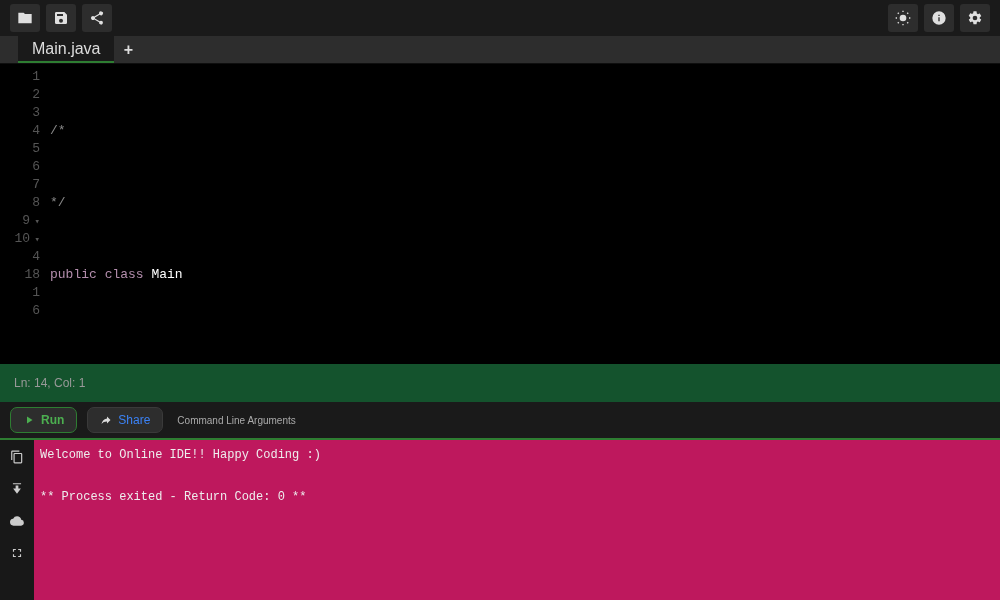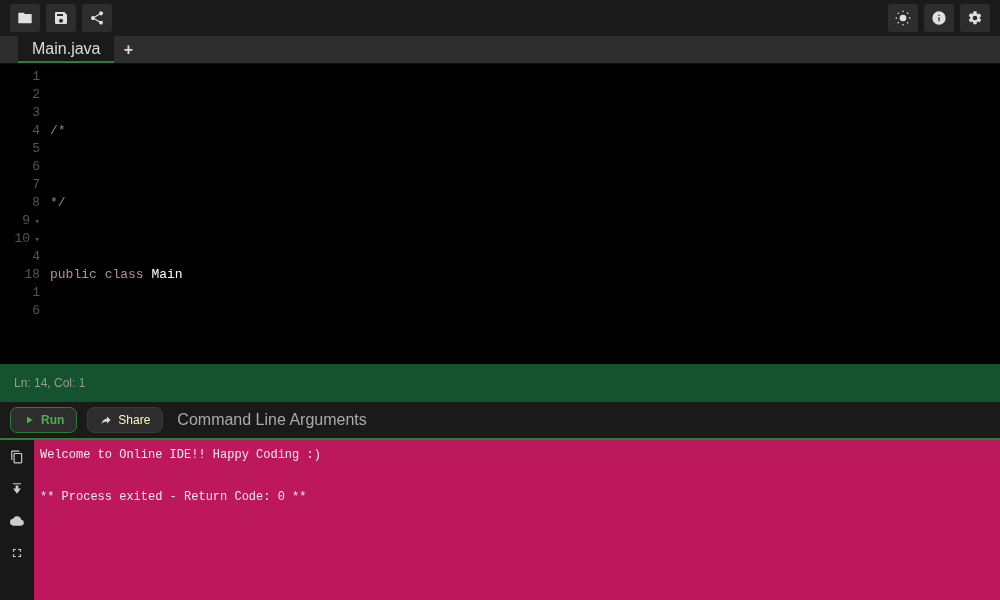--- a/index.html
+++ b/index.html
@@ -118,23 +118,23 @@
     border-radius: 7px;
     font-size: 12px;
     cursor: pointer;
   }
   .btn-run {
     border-color: #2e7d32;
     color: #4caf50;
     font-weight: 600;
   }
   .btn-run svg { fill: #4caf50; width: 12px; height: 12px; }
-  .btn-share { color: #fef9c3; }
+  .btn-share { color: #3b82f6; }
   .btn-share svg { fill: #ddd; width: 12px; height: 12px; }
-  .cli-label { color: #aaa; font-size: 16px; margin-left: 4px; }
+  .cli-label { color: #aaa; font-size: 10px; margin-left: 4px; }
 
   .output-area {
     height: 202px;
     display: flex;
     background: #be185d;
     border-top: 2px solid #2e7d32;
   }
   .output-tools {
     width: 34px;
     background: #181818;

